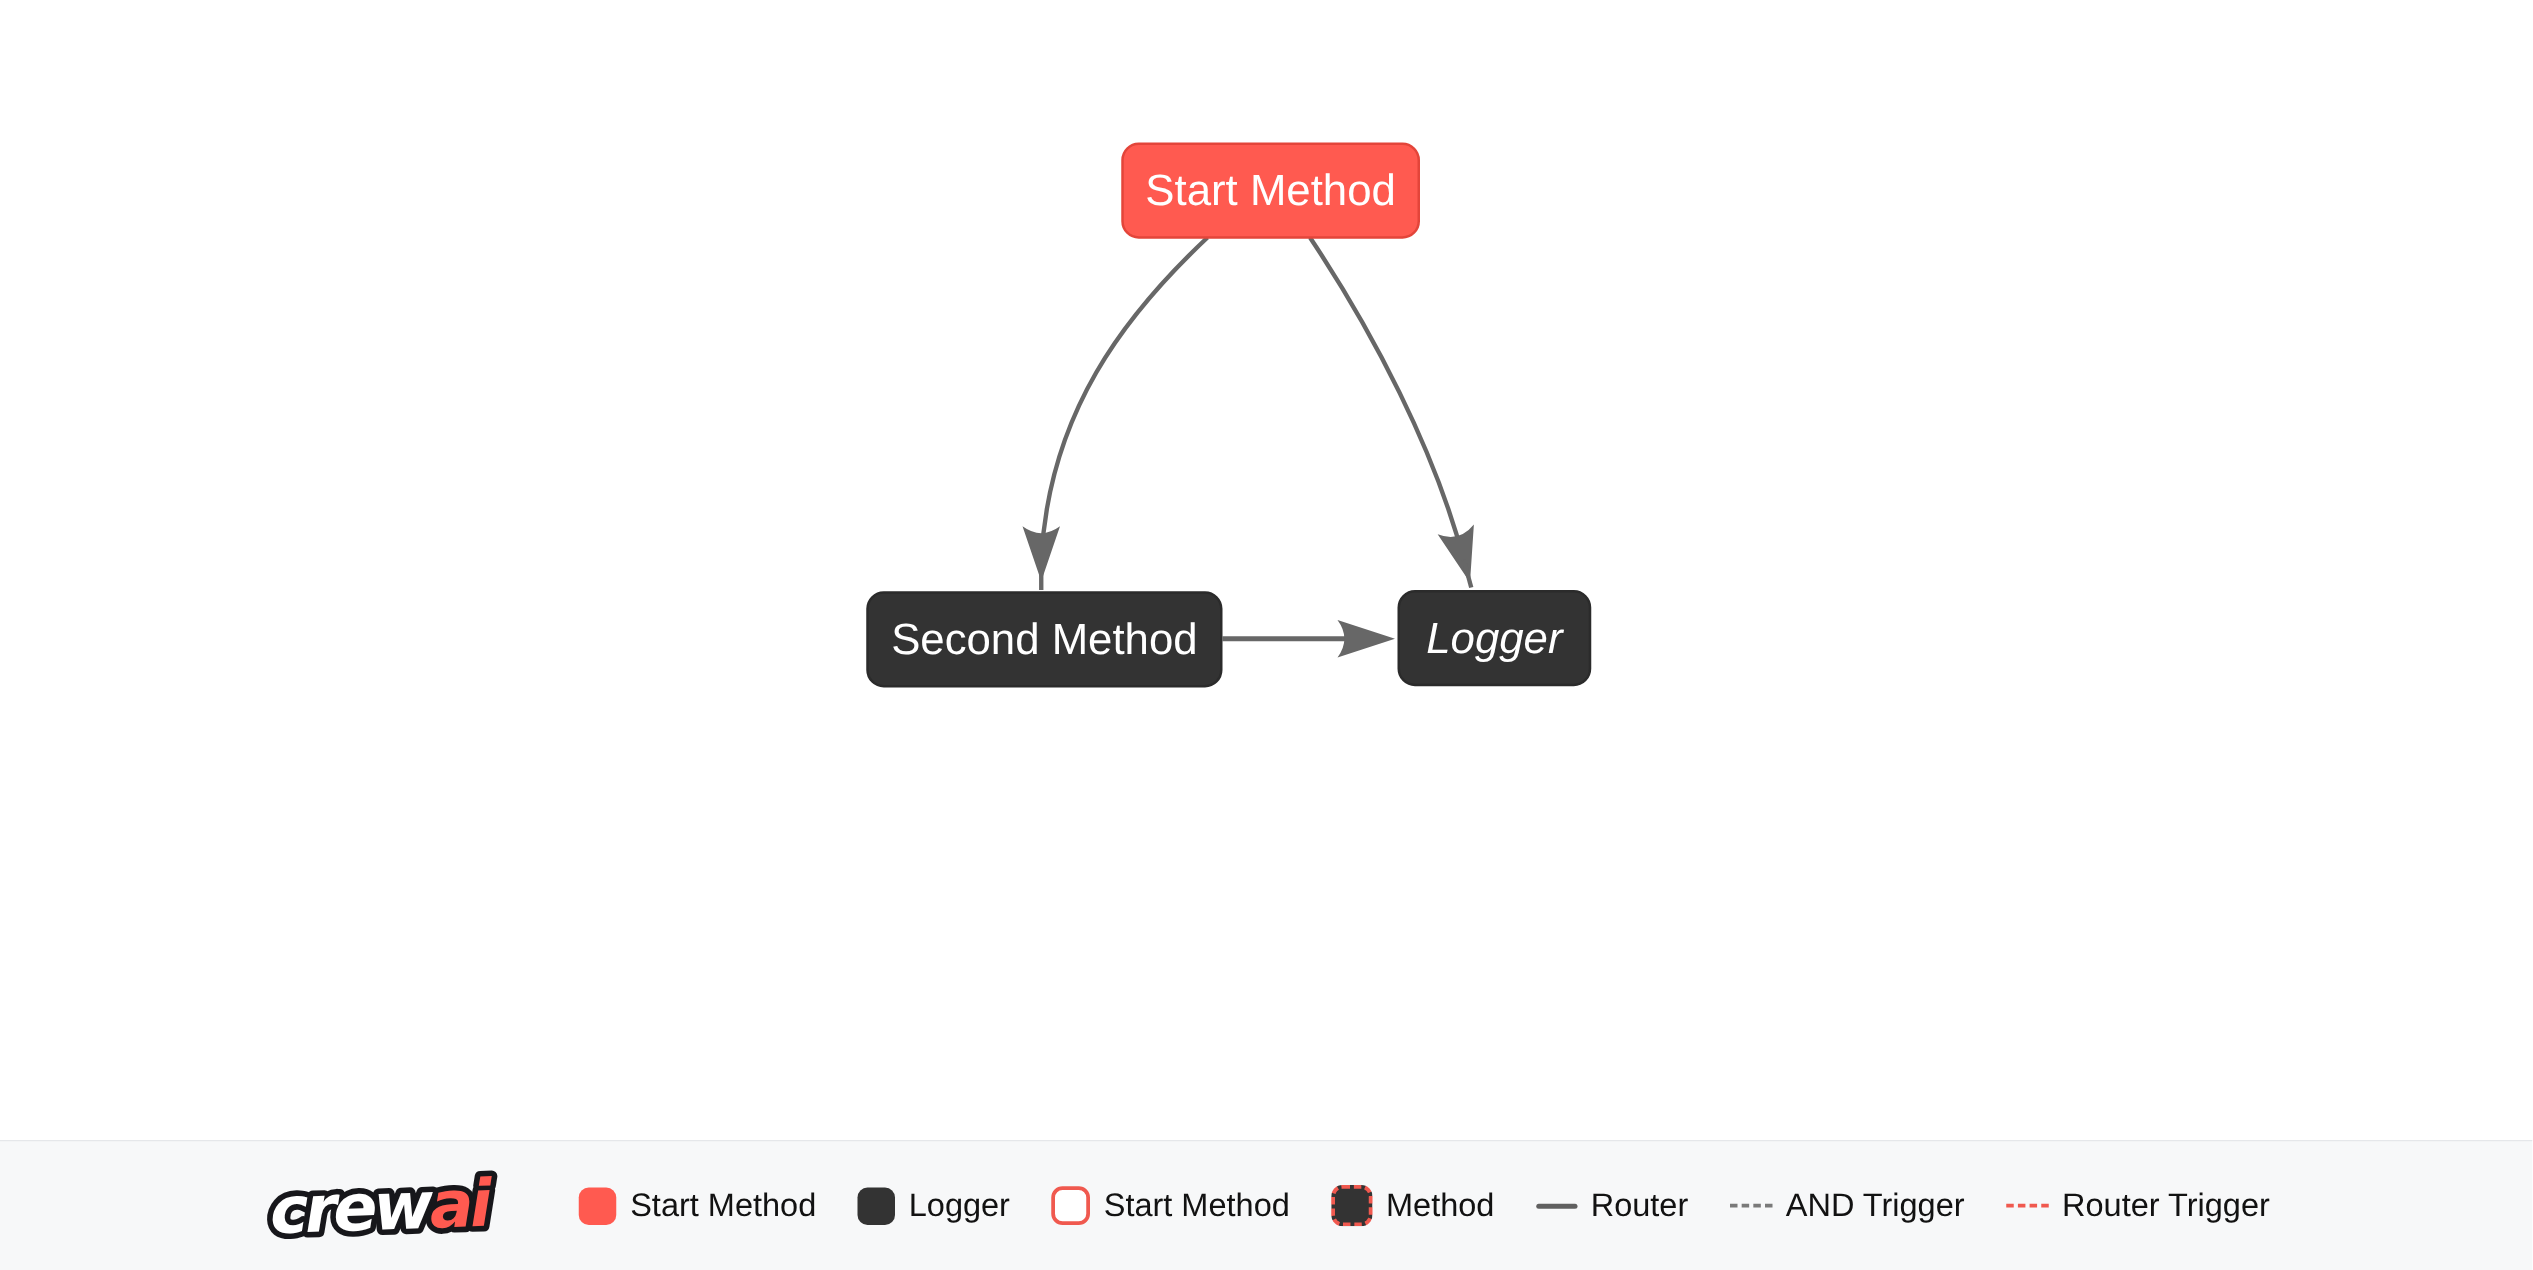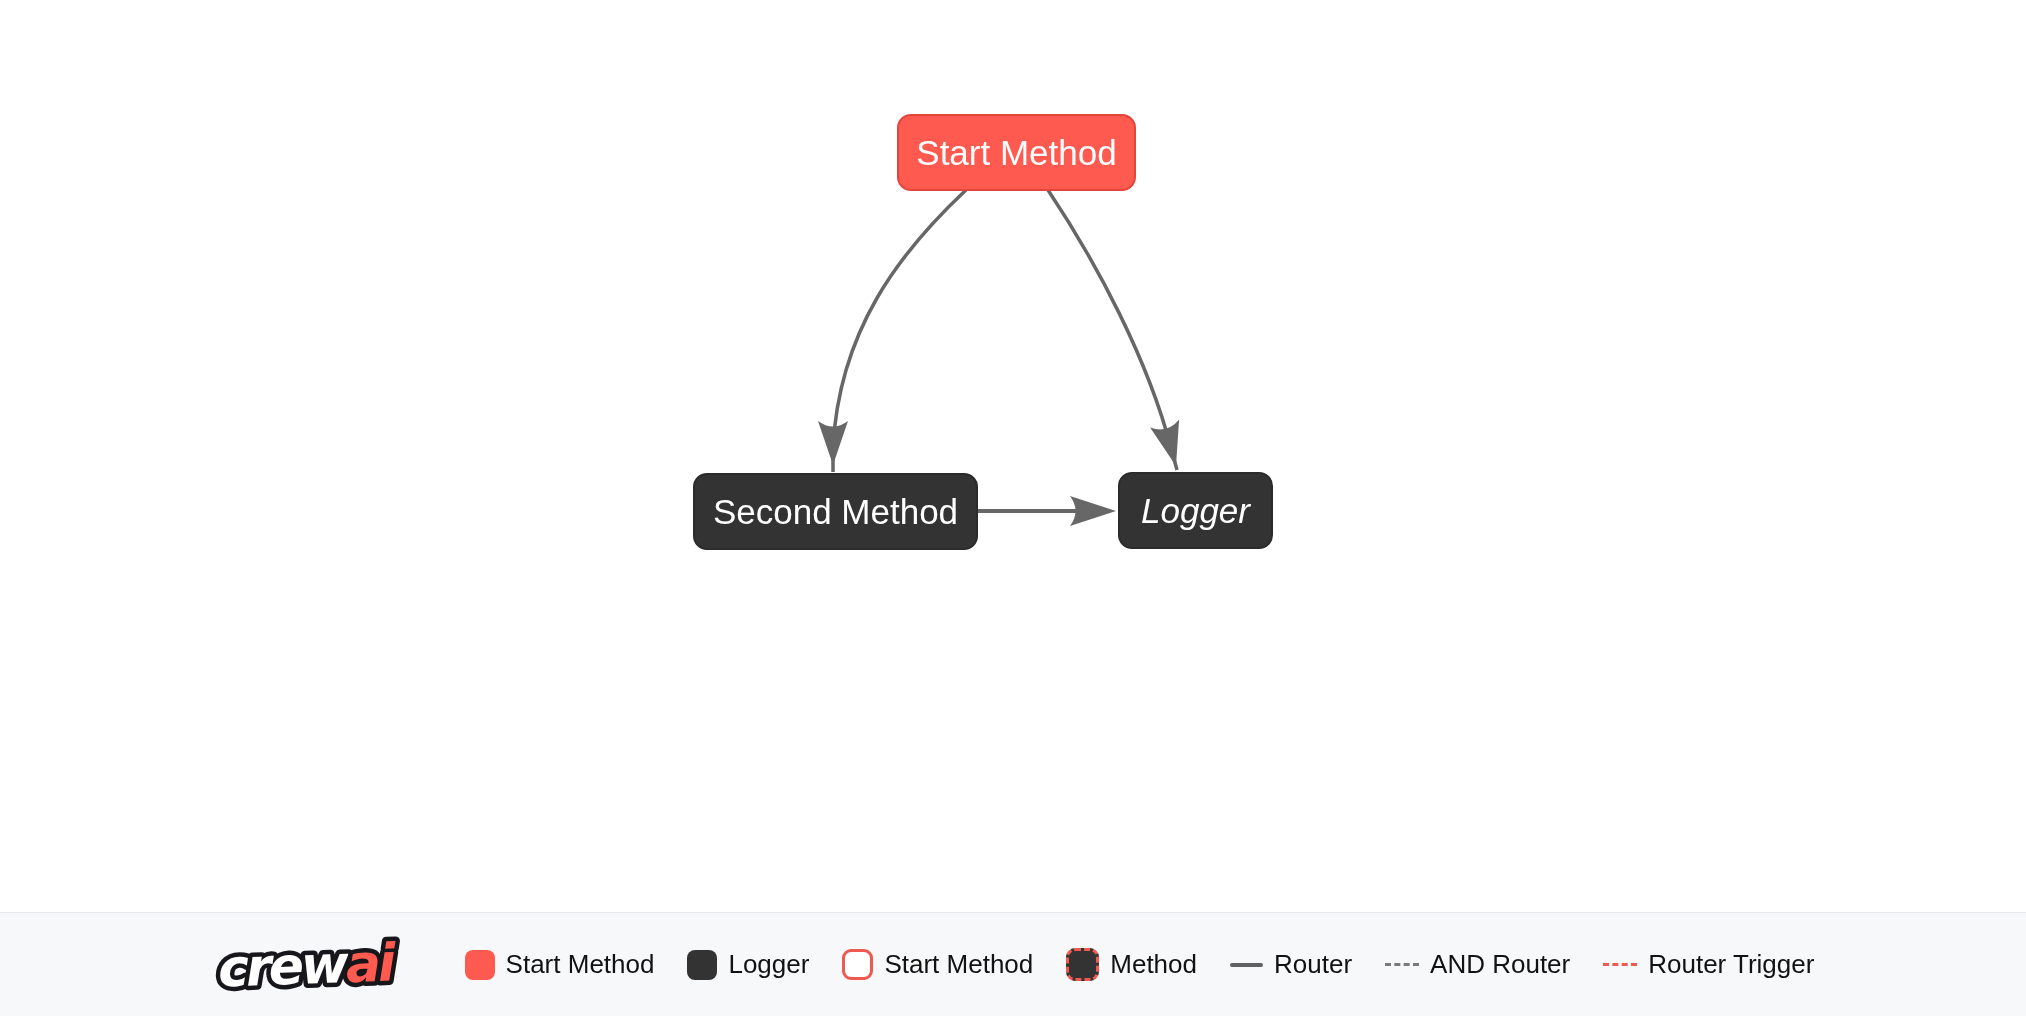--- a/index.html
+++ b/index.html
@@ -175,21 +175,21 @@
       <span class="legend-label">Method</span>
     </div>
 
     <div class="legend-item">
       <span class="sw sw-line"></span>
       <span class="legend-label">Router</span>
     </div>
 
     <div class="legend-item">
       <span class="sw sw-dash"></span>
-      <span class="legend-label">AND Router</span>
+      <span class="legend-label">AND Trigger</span>
     </div>
 
     <div class="legend-item">
       <span class="sw sw-rdash"></span>
       <span class="legend-label">Router Trigger</span>
     </div>
 
   </div>
 </div>
 

